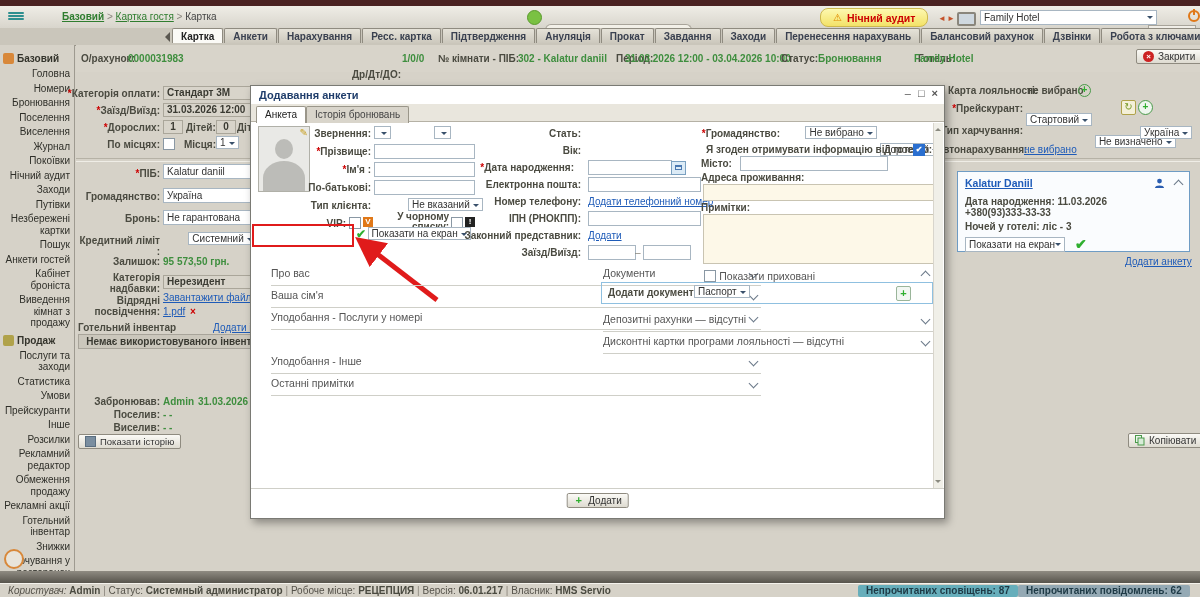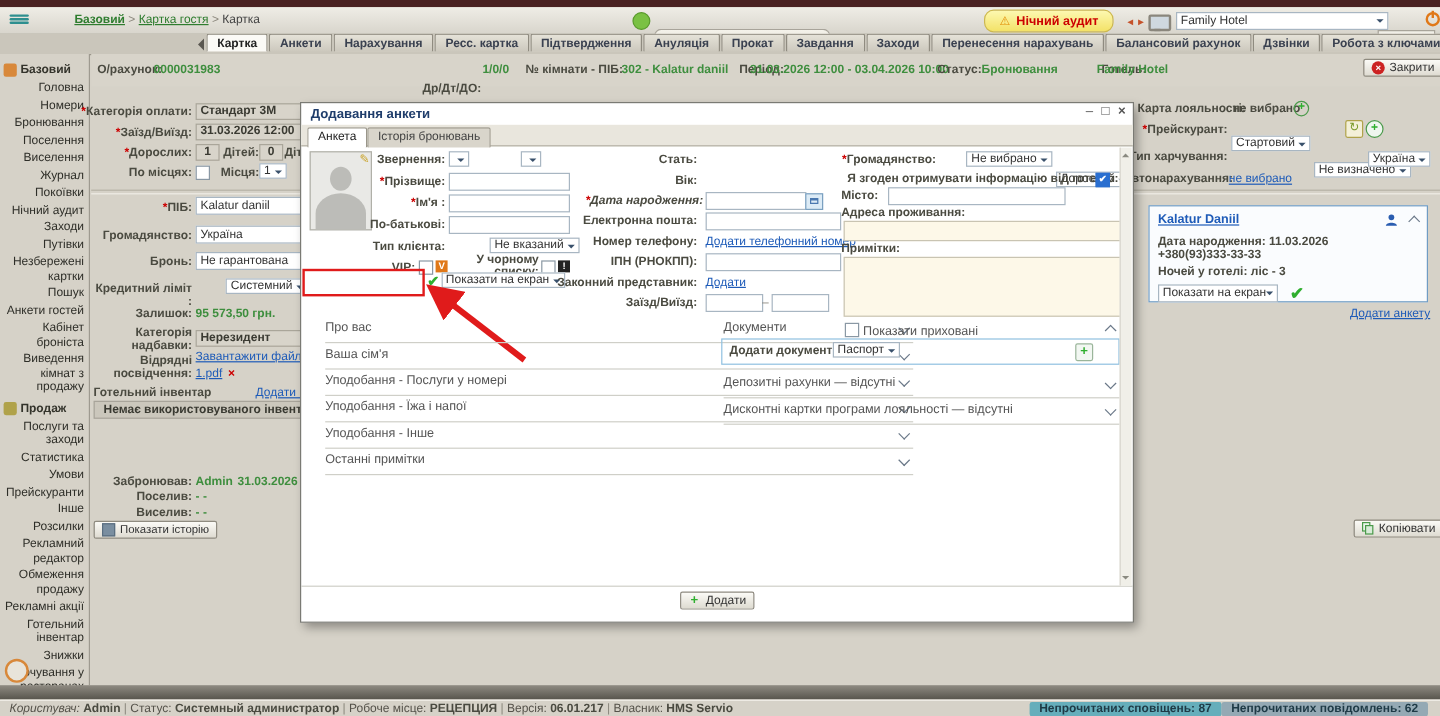--- a/index.html
+++ b/index.html
@@ -386,21 +386,21 @@
           </marker>
         </defs>
       <line x1="86" y1="66" x2="12" y2="9" stroke="#e01b1b" stroke-width="5" marker-end="url(#ah)"></line>
     </svg>
 
     
     <span class="ml" style="left:130px;top:42px;width:200px;">Стать:</span>
     <span class="ab fi fsel" style="left:337px;top:40px;width:79px;">Не вибрано</span>
     <span class="ml" style="left:130px;top:59px;width:200px;">Вік:</span>
     <span class="ab fi fsel" style="left:337px;top:57px;width:79px;">Дорослий</span>
-    <span class="ml" style="left:135px;top:76px;width:200px;font-style:italic;"><span class="req">*</span><span>Дата народження:</span></span>
+    <span class="ml" style="left:123px;top:76px;width:200px;"><span class="req">*</span><span>Дата народження:</span></span>
     <span class="ab fi" style="left:337px;top:74px;width:76px;"></span>
     <span class="ab" style="left:420px;top:75px;width:13px;height:12px;border:1px solid #7aa0c0;background:#dcebf6;">
         <span style="display:block;margin:3px auto 0;width:7px;height:5px;border:1px solid #4a78b0;border-top:2px solid #4a78b0;box-sizing:border-box;"></span>
       </span>
     <span class="ml" style="left:130px;top:93px;width:200px;">Електронна пошта:</span>
     <span class="ab fi" style="left:337px;top:91px;width:105px;"></span>
     <span class="ml" style="left:130px;top:110px;width:200px;">Номер телефону:</span>
     <span class="ab lnk" style="left:337px;top:110px;">Додати телефонний номер</span>
     <span class="ml" style="left:130px;top:127px;width:200px;">ІПН (РНОКПП):</span>
     <span class="ab fi" style="left:337px;top:125px;width:105px;"></span>
@@ -420,21 +420,20 @@
     <span class="ab fi" style="left:489px;top:70px;width:140px;"></span>
     <span class="mll" style="left:450px;top:86px;">Адреса проживання:</span>
     <div class="ab fta" style="left:452px;top:98px;width:224px;height:13px;"></div>
     <span class="mll" style="left:450px;top:116px;">Примітки:</span>
     <div class="ab fta" style="left:452px;top:128px;width:224px;height:46px;"></div>
 
     
     <div class="acc" style="left:20px;top:178px;width:490px;"><span>Про вас</span><span class="chev chevD"></span></div>
     <div class="acc" style="left:20px;top:200px;width:490px;"><span>Ваша сім'я</span><span class="chev chevD"></span></div>
     <div class="acc" style="left:20px;top:222px;width:490px;"><span>Уподобання - Послуги у номері</span><span class="chev chevD"></span></div>
-    <div class="acc" style="left:20px;top:244px;width:490px;"><span>Уподобання - Їжа і напої</span><span class="chev chevD"></span></div>
     <div class="acc" style="left:20px;top:266px;width:490px;"><span>Уподобання - Інше</span><span class="chev chevD"></span></div>
     <div class="acc" style="left:352px;top:178px;width:330px;border-bottom:none;">
       <span>Документи</span>
       <span class="ab" style="right:118px;top:3px;">
         <span class="cb"></span>
         <span style="color:#555;">Показати приховані</span>
       </span>
       <span class="chev chevU" style="top:8px;"></span>
     </div>
 

